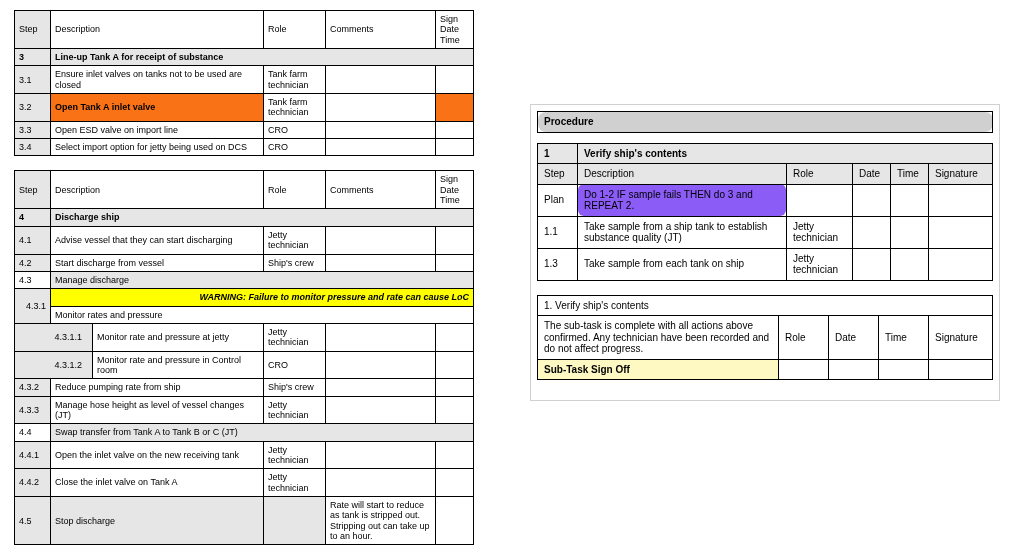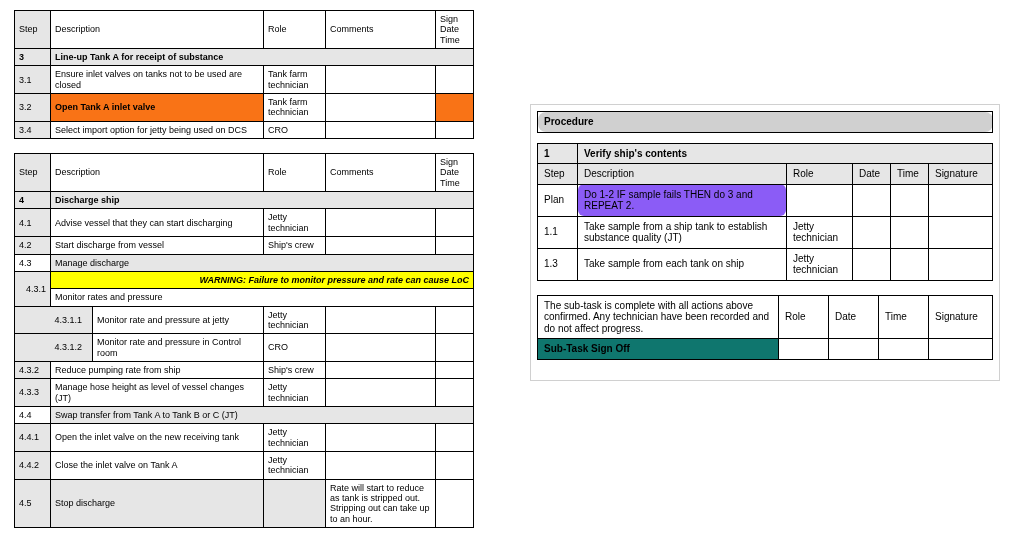--- a/index.html
+++ b/index.html
@@ -31,21 +31,21 @@
     font-size: 9px;
     line-height: 1.15;
     word-wrap: break-word;
   }
   th { font-weight: normal; }
   .sectionrow td { background: #e6e6e6; }
   .sectionrow td.firstwhite { background: #fff; }
   .warn { background: #ffff00; font-style: italic; font-weight: bold; text-align: right; }
   .pink { background: #f97316; font-weight: bold; }
   .plan { background: #8b5cf6; border-radius: 6px; }
-  .signoff { background: #0f766e; font-weight: bold; }
+  .signoff { background: #fef9c3; font-weight: bold; }
   .gray { background: #d0d0d0; font-weight: bold; border-radius: 8px; }
   .stepcell { background: #e6e6e6; }
   .bold { font-weight: bold; }
   .right table { font-size: 10px; }
   .right td, .right th { font-size: 10px; padding: 4px 6px; }
   .right-wrapper { border: 1px solid #d0d0d0; padding: 6px; }
 </style>
 </head>
 <body>
 
@@ -81,20 +81,27 @@
       <td></td>
     </tr>
     <tr>
       <td class="stepcell">3.2</td>
       <td class="pink">Open Tank A inlet valve</td>
       <td>Tank farm technician</td>
       <td></td>
       <td class="pink"></td>
     </tr>
     <tr>
+      <td class="stepcell">3.3</td>
+      <td>Open ESD valve on import line</td>
+      <td>CRO</td>
+      <td></td>
+      <td></td>
+    </tr>
+    <tr>
       <td class="stepcell">3.4</td>
       <td>Select import option for jetty being used on DCS</td>
       <td>CRO</td>
       <td></td>
       <td></td>
     </tr>
   </tbody>
     </table>
 
   <table>
@@ -266,20 +273,23 @@
 
   <table>
     <colgroup>
           <col>
           <col style="width:50px">
           <col style="width:50px">
           <col style="width:50px">
           <col style="width:64px">
         </colgroup>
     <tbody>
+          <tr>
+      <td colspan="5">1. Verify ship's contents</td>
+    </tr>
     <tr>
       <td>The sub-task is complete with all actions above confirmed. Any technician have been recorded and do not affect progress.</td>
       <td>Role</td>
       <td>Date</td>
       <td>Time</td>
       <td>Signature</td>
     </tr>
     <tr>
       <td class="signoff">Sub-Task Sign Off</td>
       <td></td>

